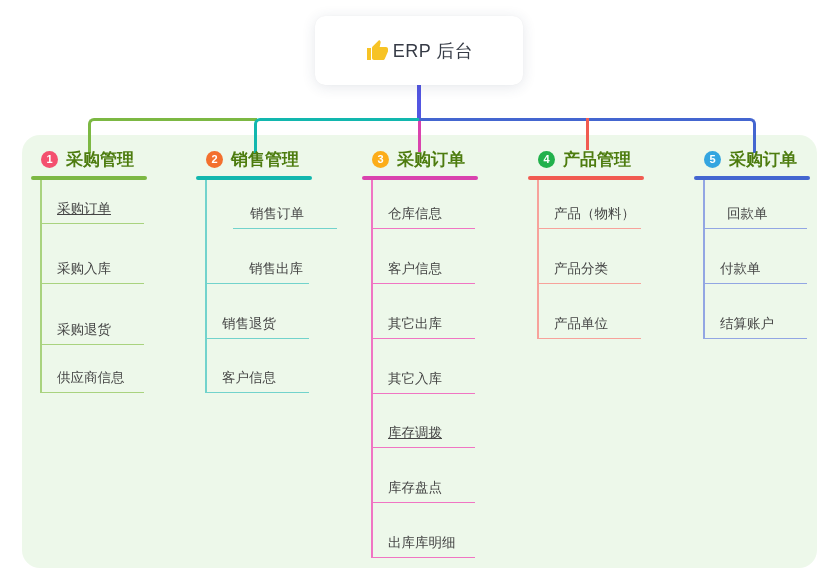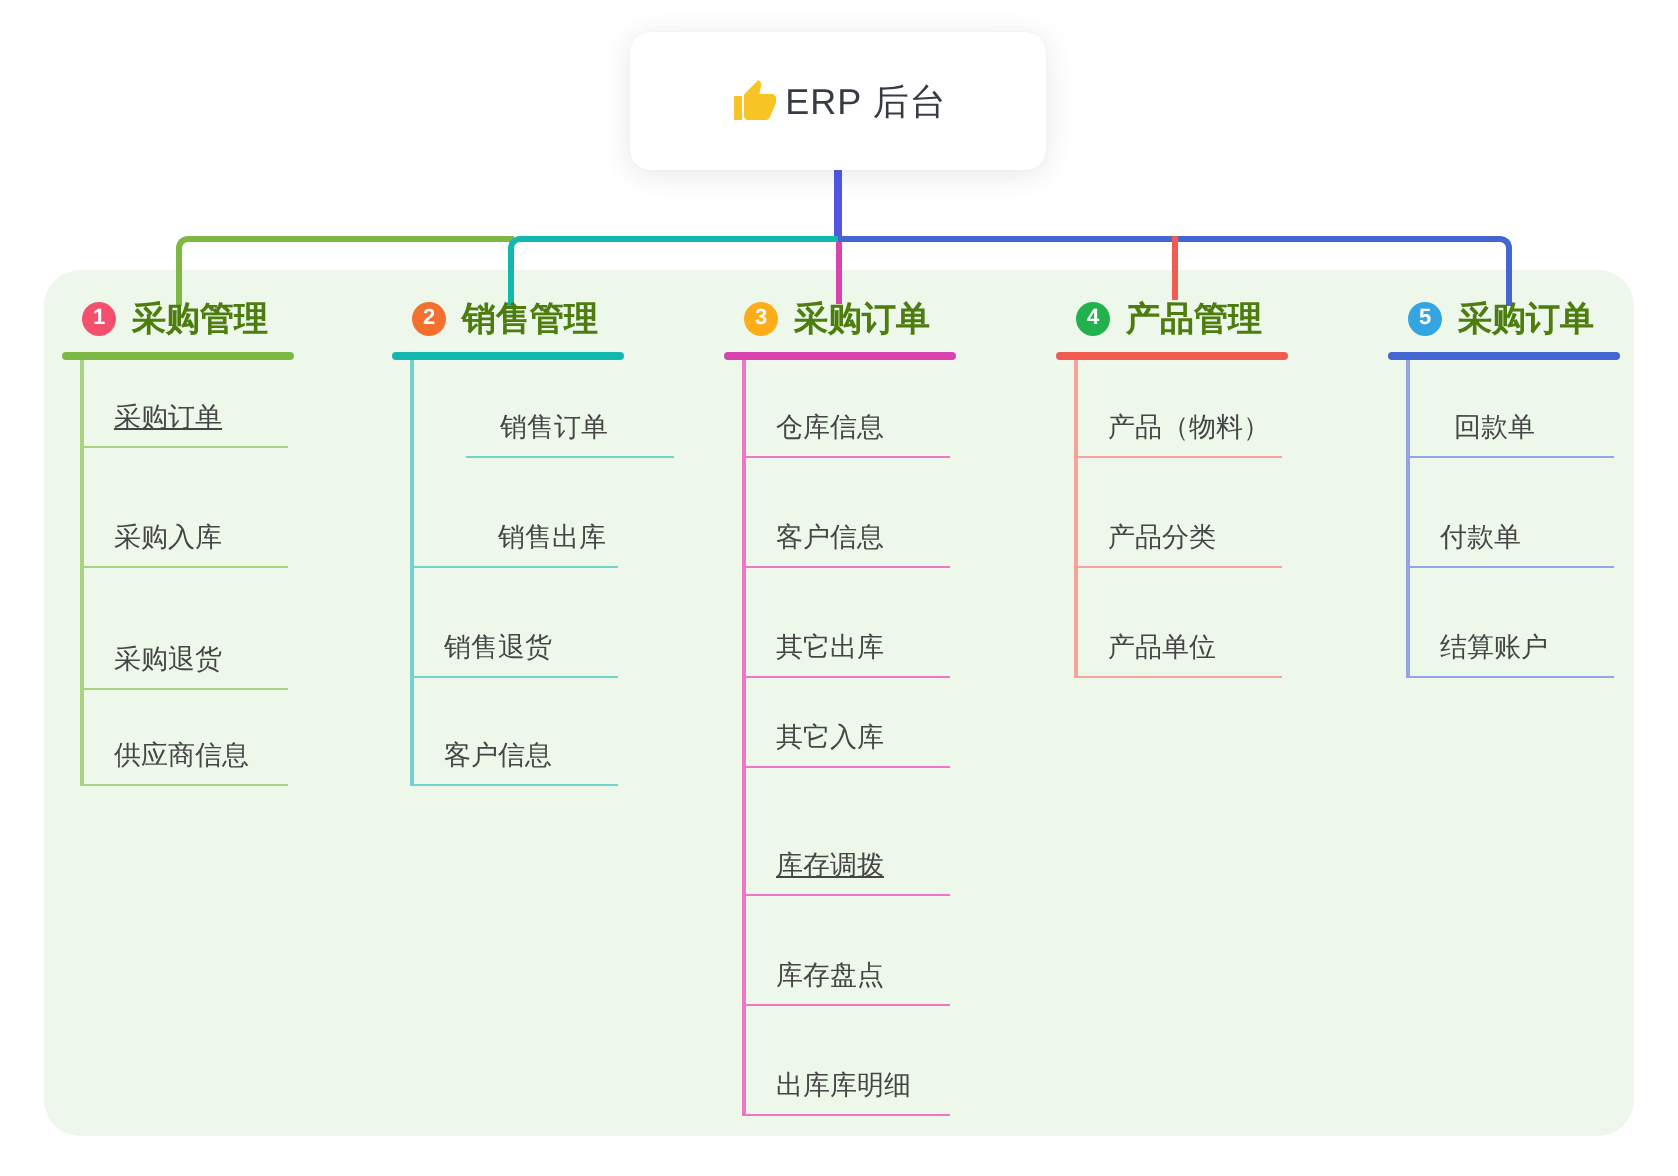--- a/index.html
+++ b/index.html
@@ -120,21 +120,21 @@
     <div class="branch-spine" style="height:378px;"></div>
     <div class="child" style="top:51px;">
         <span>仓库信息</span>
       </div>
     <div class="child" style="top:106px;">
         <span>客户信息</span>
       </div>
     <div class="child" style="top:161px;">
         <span>其它出库</span>
       </div>
-    <div class="child" style="top:206px;">
+    <div class="child" style="top:216px;">
         <span>其它入库</span>
       </div>
     <div class="child" style="top:270px;text-decoration:underline;">
         <span>库存调拨</span>
       </div>
     <div class="child" style="top:325px;">
         <span>库存盘点</span>
       </div>
     <div class="child" style="top:380px;">
         <span>出库库明细</span>

